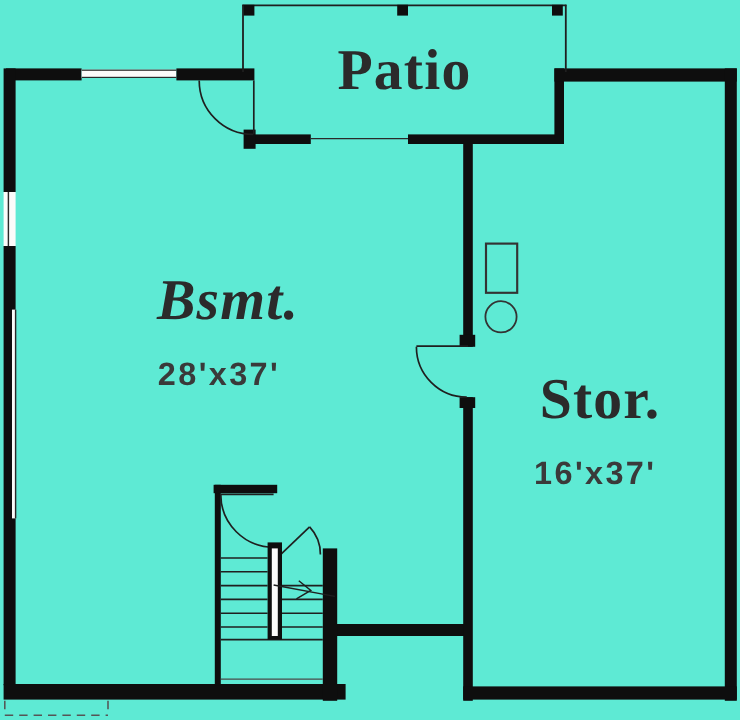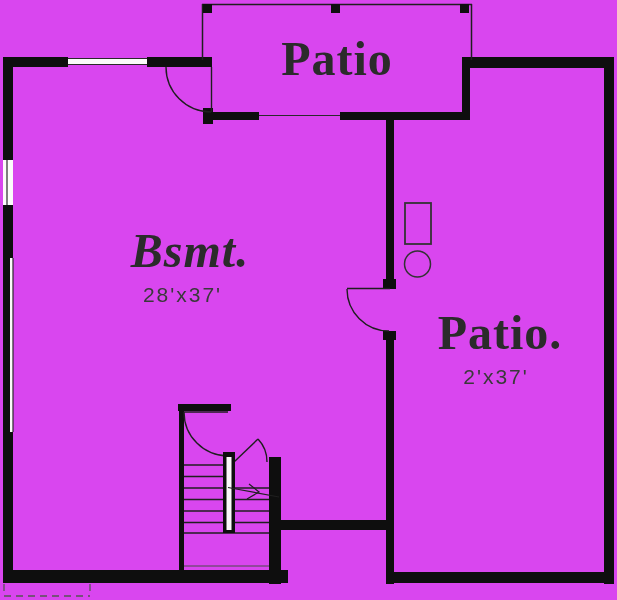--- a/index.html
+++ b/index.html
@@ -1,24 +1,24 @@
 <!DOCTYPE html>
 <html><head>
 <meta charset="utf-8">
 <style>
   html,body{margin:0;padding:0;background:#ffffff;}
-  #plan{position:relative;width:617px;height:600px;background:#d946ef;overflow:hidden;
+  #plan{position:relative;width:617px;height:600px;background:#5eead4;overflow:hidden;
         font-family:"Liberation Serif", serif;}
   .wall{position:absolute;background:#0e0e0e;}
   .room-label{position:absolute;display:flex;align-items:center;justify-content:center;
       color:#2b2b2b;font-weight:700;font-size:48px;letter-spacing:1px;
       font-family:"Liberation Serif", serif;}
   .room-dims{position:absolute;display:flex;align-items:center;justify-content:center;
-      color:#3a3a3a;font-weight:400;font-size:21px;letter-spacing:2px;
-      font-family:"Liberation Sans", sans-serif;}
+      color:#3a3a3a;font-weight:700;font-size:27px;letter-spacing:2px;
+      font-family:"Liberation Sans", sans-serif;margin-top:17px;}
   .window-h{position:absolute;background:#fbfbfa;border-top:1.5px solid #2a2a2a;border-bottom:1.5px solid #2a2a2a;}
   .window-v{position:absolute;background:#fbfbfa;}
   svg{position:absolute;left:0;top:0;pointer-events:none;}
 </style>
 </head>
 <body>
 
 <div id="plan">
 
   <div class="wall" style="left:5px;top:57px;width:63px;height:10px;"></div>
@@ -126,16 +126,16 @@
       <line x1="4" y1="596" x2="90" y2="596"></line>
       <line x1="90" y1="584" x2="90" y2="596"></line>
     </g>
   </svg>
 
   <div class="room-label" style="left:202px;top:6px;width:270px;height:104px;">Patio</div>
 
   <div class="room-label" style="left:90px;top:222px;width:200px;height:56px;font-style:italic;">Bsmt.</div>
   <div class="room-dims" style="left:90px;top:280px;width:185px;height:30px;">28'x37'</div>
 
-  <div class="room-label" style="left:410px;top:305px;width:180px;height:54px;">Patio.</div>
-  <div class="room-dims" style="left:410px;top:363px;width:172px;height:28px;">2'x37'</div>
+  <div class="room-label" style="left:410px;top:305px;width:180px;height:54px;">Stor.</div>
+  <div class="room-dims" style="left:410px;top:363px;width:172px;height:28px;">16'x37'</div>
 
 </div>
 
 </body></html>

